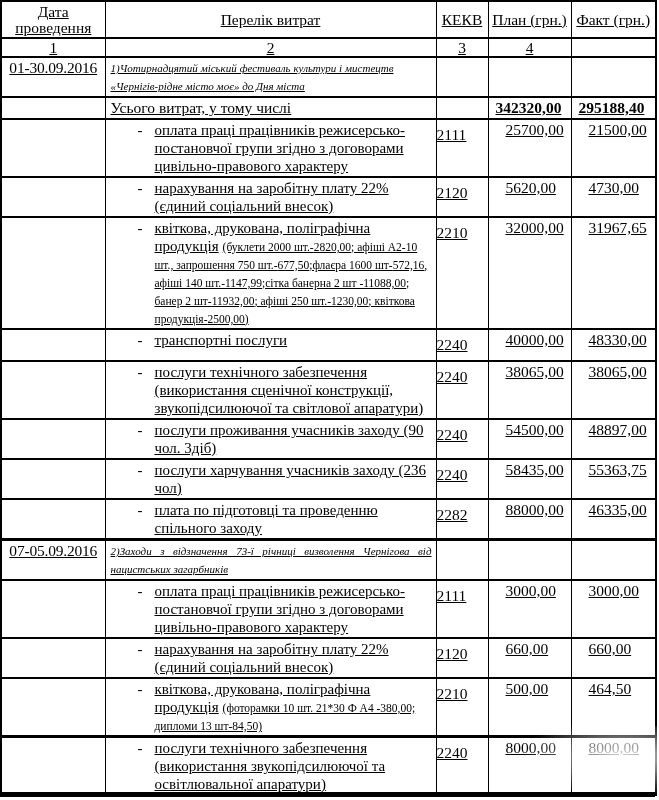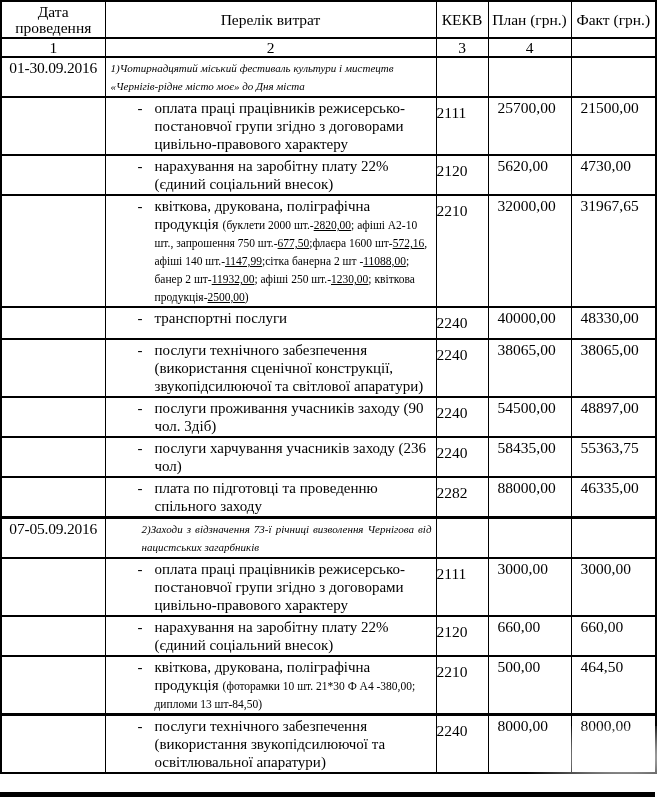--- a/index.html
+++ b/index.html
@@ -4,21 +4,21 @@
 <style>
   html, body {
     margin: 0; padding: 0;
     width: 659px; height: 800px;
     overflow: hidden;
     background: #ffffff;
     color: #000;
     font-family: "Liberation Serif", "DejaVu Serif", serif;
     position: relative;
   }
-  .page { position: absolute; left: 0; top: 0; width: 659px; height: 563px; }
+  .page { position: absolute; left: 0; top: 0; width: 659px; height: 563px; text-decoration: underline; }
 
   table.doc {
     border-collapse: collapse;
     table-layout: fixed;
     width: 655px;
     border: 2px solid #000;
   }
   col.c1 { width: 104px; }
   col.c2 { width: 331px; }
   col.c3 { width: 52px; }
@@ -45,30 +45,30 @@
   }
   tr.num-row th {
     line-height: 15px;
     padding: 1px 0;
     border-bottom-width: 2.5px;
   }
   tr.thick-top td { border-top-width: 3px; }
 
   td.c-date { text-align: center; padding: 1px 0; letter-spacing: -0.2px; margin-left: 7px; }
   td.c-kekv { text-align: left; padding: 6px 0; }
-  td.c-plan, td.c-fact { padding-left: 9px; padding-right: 1px; }
+  td.c-plan, td.c-fact { padding-left: 17px; padding-right: 1px; }
 
   .section-title {
     font-style: italic;
     font-size: 11px;
     text-align: justify;
     padding-left: 3px;
   }
   .section-title.narrow { padding-right: 40px; }
-  .section-title.wide { padding-right: 2px; margin-left: 31px; }
+  .section-title.wide { padding-right: 2px; }
 
   .total-label { padding-left: 3px; }
   td.total-val { font-weight: bold; padding-left: 7px; }
 
   .item-text {
     position: relative;
     padding-left: 47px;
     padding-right: 0;
     font-size: 15px;
   }
@@ -123,20 +123,29 @@
     <td class="c-desc">
             <div class="section-title narrow">1)Чотирнадцятий міський фестиваль культури і мистецтв «Чернігів-рідне місто моє» до Дня міста</div>
           </td>
     <td class="c-kekv"></td>
     <td class="c-plan"></td>
     <td class="c-fact"></td>
   </tr>
         <tr>
     <td class="c-date"></td>
     <td class="c-desc">
+            <div class="total-label">Усього витрат, у тому числі</div>
+          </td>
+    <td class="c-kekv"></td>
+    <td class="c-plan total-val">342320,00</td>
+    <td class="c-fact total-val">295188,40</td>
+  </tr>
+        <tr>
+    <td class="c-date"></td>
+    <td class="c-desc">
       <div class="item-text">
         <span class="dash">-</span><span>оплата праці працівників режисерсько-постановчої групи згідно з договорами цивільно-правового характеру</span>
       </div>
     </td>
     <td class="c-kekv">2111</td>
     <td class="c-plan">25700,00</td>
     <td class="c-fact">21500,00</td>
   </tr>
         <tr>
     <td class="c-date"></td>

